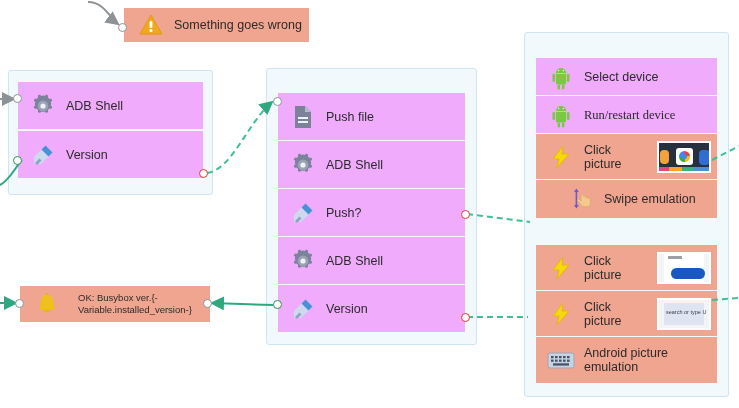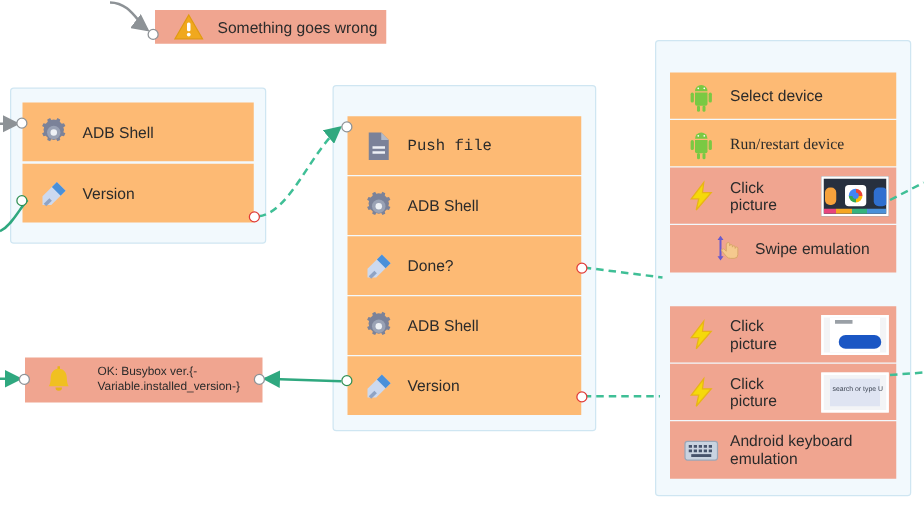--- a/index.html
+++ b/index.html
@@ -25,21 +25,21 @@
 
   
   .row{
     position:absolute;
     box-sizing:border-box;
     display:flex;
     align-items:center;
     padding-left:8px;
     overflow:hidden;
   }
-  .row.green{background:#fdba74;}
+  .row.green{background:#f0abfc;}
   .row.orange{background:#f0a590;}
 
   .row-icon{
     width:34px;height:34px;
     flex:0 0 34px;
     display:flex;align-items:center;justify-content:center;
     margin-right:6px;
   }
   .row-label{
     font-size:12.5px;
@@ -137,21 +137,21 @@
 
     <path d="M467,214 L530,222" stroke="#3fbf96" stroke-width="2" stroke-dasharray="6 4" fill="none"></path>
 
     <path d="M467,317 L528,317" stroke="#3fbf96" stroke-width="2" stroke-dasharray="6 4" fill="none"></path>
 
     <path d="M712,160 L739,146" stroke="#3fbf96" stroke-width="2" stroke-dasharray="6 4" fill="none"></path>
 
     <path d="M712,300 L739,298" stroke="#3fbf96" stroke-width="2" stroke-dasharray="6 4" fill="none"></path>
   </svg>
 
-  <div class="node" style="left:124px;top:8px;width:185px;height:27px;text-align:right;">
+  <div class="node" style="left:124px;top:8px;width:185px;height:34px;text-align:right;">
     <span class="row-icon">
       <svg width="26" height="26" viewBox="0 0 26 26">
         <path d="M13 3 L24 22 L2 22 Z" fill="#f0a81e" stroke="#e09a10" stroke-width="1"></path>
         <rect x="11.6" y="9" width="2.8" height="7" rx="1.2" fill="#fff"></rect>
         <circle cx="13" cy="18.6" r="1.5" fill="#fff"></circle>
       </svg>
     </span>
     <span class="node-label">Something goes wrong</span>
   </div>
   <div class="port gray" style="left:118px;top:23px;"></div>
@@ -177,21 +177,21 @@
       </svg>
     </span>
     <span class="row-label">Version</span>
   </div>
   <div class="port gray" style="left:13px;top:94px;"></div>
   <div class="port green" style="left:13px;top:156px;"></div>
   <div class="port red" style="left:199px;top:169px;"></div>
 
   <div class="group" style="left:266px;top:68px;width:211px;height:277px;">
   </div>
-  <div class="row green" style="left:278px;top:93px;width:187px;height:47px;z-index:4;font-family:Liberation Mono, monospace;">
+  <div class="row green" style="left:278px;top:93px;width:187px;height:47px;z-index:4;">
     <span class="row-icon">
       <svg width="26" height="26" viewBox="0 0 26 26">
         <path d="M5 2 h10 l6 6 v16 H5 Z" fill="#7b8299"></path>
         <path d="M15 2 l6 6 h-6 Z" fill="#b3bac9"></path>
         <rect x="8" y="13" width="10" height="2" fill="#eef1f6"></rect>
         <rect x="8" y="17" width="10" height="2" fill="#eef1f6"></rect>
       </svg>
     </span>
     <span class="row-label">Push file</span>
   </div>
@@ -206,21 +206,21 @@
     <span class="row-label">ADB Shell</span>
   </div>
   <div class="row green" style="left:278px;top:189px;width:187px;height:47px;z-index:4;">
     <span class="row-icon">
       <svg width="26" height="26" viewBox="0 0 26 26">
         <path d="M15.5 3.5 L22.5 10.5 L11 22 L4 22 L4 15 Z" fill="#ccd9ef"></path>
         <path d="M15.5 3.5 L22.5 10.5 L18.5 14.5 L11.5 7.5 Z" fill="#4a90d9"></path>
         <path d="M5 21 L9.5 16.5 L11.5 18.5 L7 23 Z" fill="#8fa3c4"></path>
       </svg>
     </span>
-    <span class="row-label">Done?</span>
+    <span class="row-label">Push?</span>
   </div>
   <div class="row green" style="left:278px;top:237px;width:187px;height:47px;z-index:4;">
     <span class="row-icon">
       <svg width="26" height="26" viewBox="0 0 26 26">
         <path fill="#7b8299" d="M13 2.5l2 .5.9-1.6 2.3 1.1-.4 1.8 1.6 1.6 1.8-.4 1.1 2.3-1.6.9.5 2-.5 2 1.6.9-1.1 2.3-1.8-.4-1.6 1.6.4 1.8-2.3 1.1-.9-1.6-2 .5-2-.5-.9 1.6-2.3-1.1.4-1.8-1.6-1.6-1.8.4-1.1-2.3 1.6-.9-.5-2 .5-2-1.6-.9 1.1-2.3 1.8.4 1.6-1.6-.4-1.8 2.3-1.1.9 1.6z"></path>
         <circle cx="13" cy="13" r="5.4" fill="#9aa2b5"></circle>
         <circle cx="13" cy="13" r="2.6" fill="#eef1f6"></circle>
       </svg>
     </span>
     <span class="row-label">ADB Shell</span>
@@ -357,17 +357,17 @@
           <rect x="21" y="9" width="2.6" height="2.2"></rect>
           <rect x="5" y="12.6" width="2.6" height="2.2"></rect>
             <rect x="9" y="12.6" width="2.6" height="2.2"></rect>
           <rect x="13" y="12.6" width="2.6" height="2.2"></rect>
             <rect x="17" y="12.6" width="2.6" height="2.2"></rect>
           <rect x="21" y="12.6" width="2.6" height="2.2"></rect>
           <rect x="7" y="16.3" width="16" height="2.3"></rect>
         </g>
       </svg>
     </span>
-    <span class="row-label">Android keyboard
+    <span class="row-label">Android picture
 emulation</span>
   </div>
 
 </div>
 
 </body></html>

